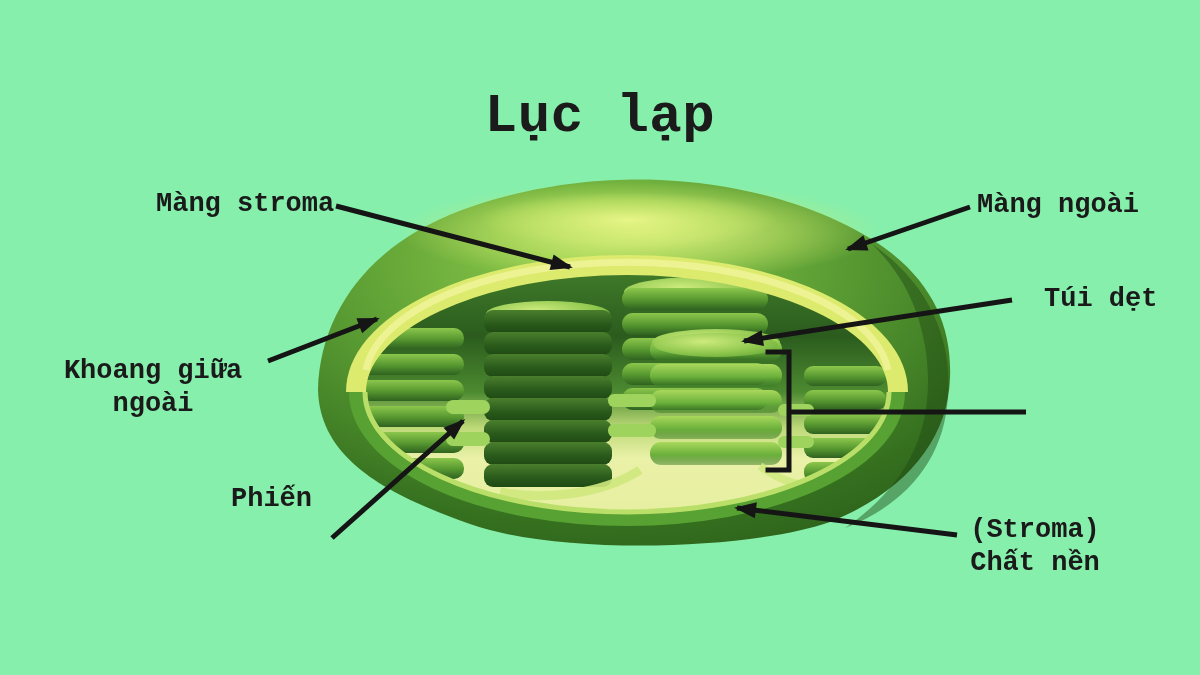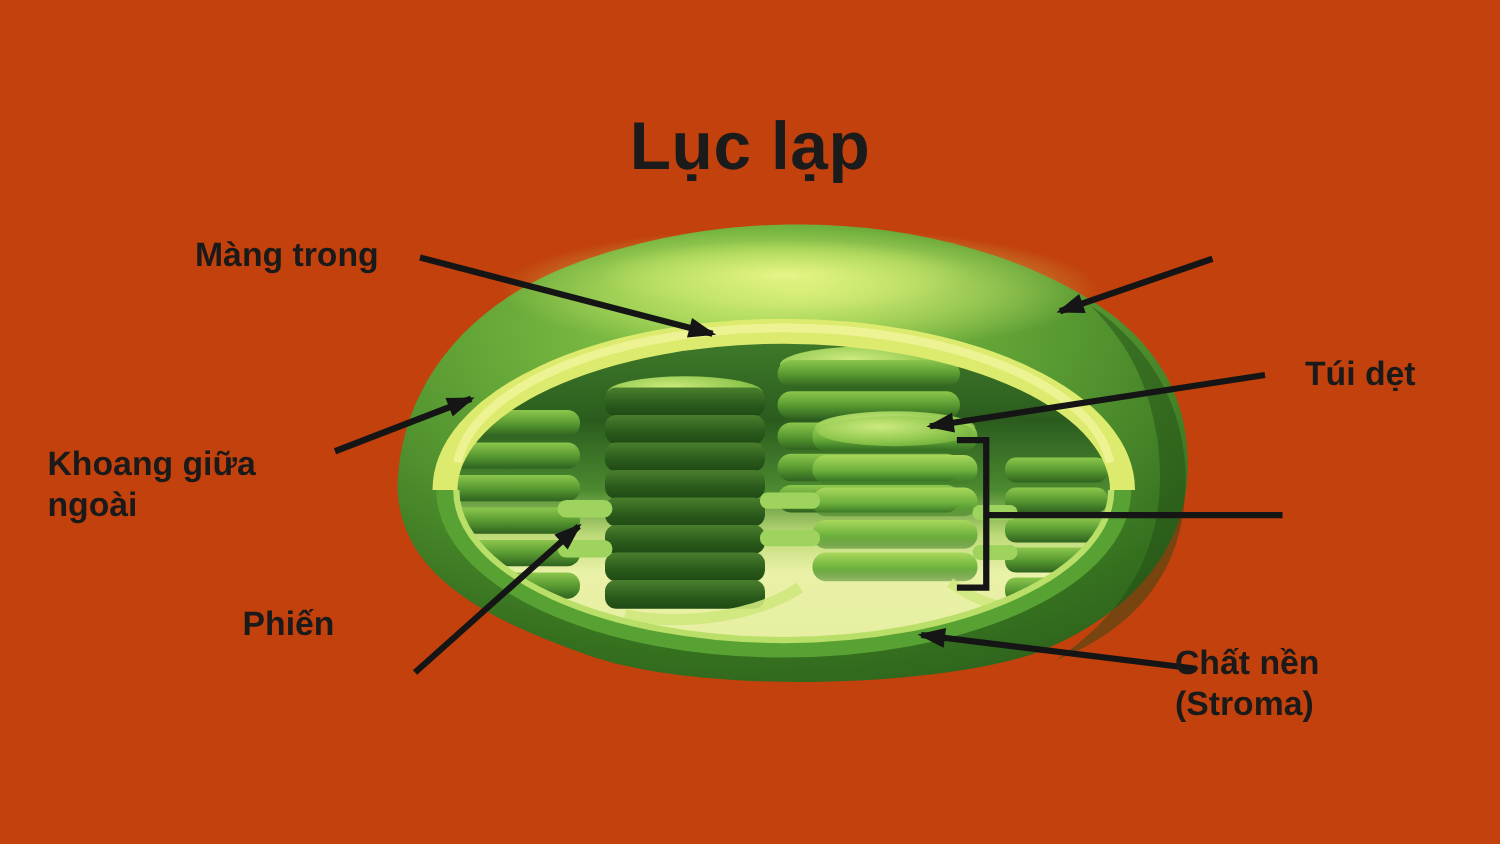--- a/index.html
+++ b/index.html
@@ -1,31 +1,31 @@
 <!DOCTYPE html>
 <html><head>
 <meta charset="utf-8">
 <style>
   html,body{margin:0;padding:0;background:#ffffff;}
   .stage{
     position:relative;width:1200px;height:675px;overflow:hidden;
-    background:#c2410c;
-    font-family:Liberation Sans, sans-serif;
+    background:#86efac;
+    font-family:Liberation Mono, monospace;
   }
   .stage svg{position:absolute;left:0;top:0;}
   .title{
     position:absolute;top:86px;left:0;width:100%;
     text-align:center;font-size:54px;font-weight:800;
     color:#1b1b1b;letter-spacing:.5px;
   }
   .label{
     position:absolute;font-weight:700;font-size:27px;color:#1a1a1a;
     line-height:1.22;white-space:nowrap;
   }
-  .label.center{white-space:normal;}
+  .label.center{text-align:center;white-space:normal;}
 </style>
 </head>
 <body>
 
 <div class="stage">
 
   <svg width="1200" height="675" viewBox="0 0 1200 675">
     <defs>
       <radialGradient id="shellGrad" cx="0.42" cy="0.22" r="0.9">
         <stop offset="0" stop-color="#8fcc4b"></stop>
@@ -169,33 +169,34 @@
       <line x1="268" y1="361" x2="377" y2="319" marker-end="url(#arrowHead)"></line>
       <line x1="332" y1="538" x2="463" y2="421" marker-end="url(#arrowHead)"></line>
       <line x1="957" y1="535" x2="737" y2="508" marker-end="url(#arrowHead)"></line>
       <path d="M 768,352 L 789,352 L 789,470 L 768,470" stroke-linecap="square"></path>
       <line x1="789" y1="412" x2="1026" y2="412"></line>
     </g>
   </svg>
 
   <div class="title">Lục lạp</div>
 
-  <div class="label" style="left:156px;top:188px;">Màng trong</div>
-
+  <div class="label" style="left:156px;top:188px;">Màng stroma</div>
+
+  <div class="label" style="left:977px;top:189px;">Màng ngoài</div>
 
   <div class="label" style="left:1044px;top:283px;">Túi dẹt</div>
 
 
   <div class="label center" style="left:38px;top:355px;width:230px;">
     <div>Khoang giữa</div>
     <div>ngoài</div>
   </div>
 
   <div class="label center" style="left:194px;top:483px;width:155px;">
     <div>Phiến</div>
   </div>
 
   <div class="label center" style="left:940px;top:514px;width:190px;">
+    <div>(Stroma)</div>
     <div>Chất nền</div>
-    <div>(Stroma)</div>
   </div>
 
 </div>
 
 </body></html>

